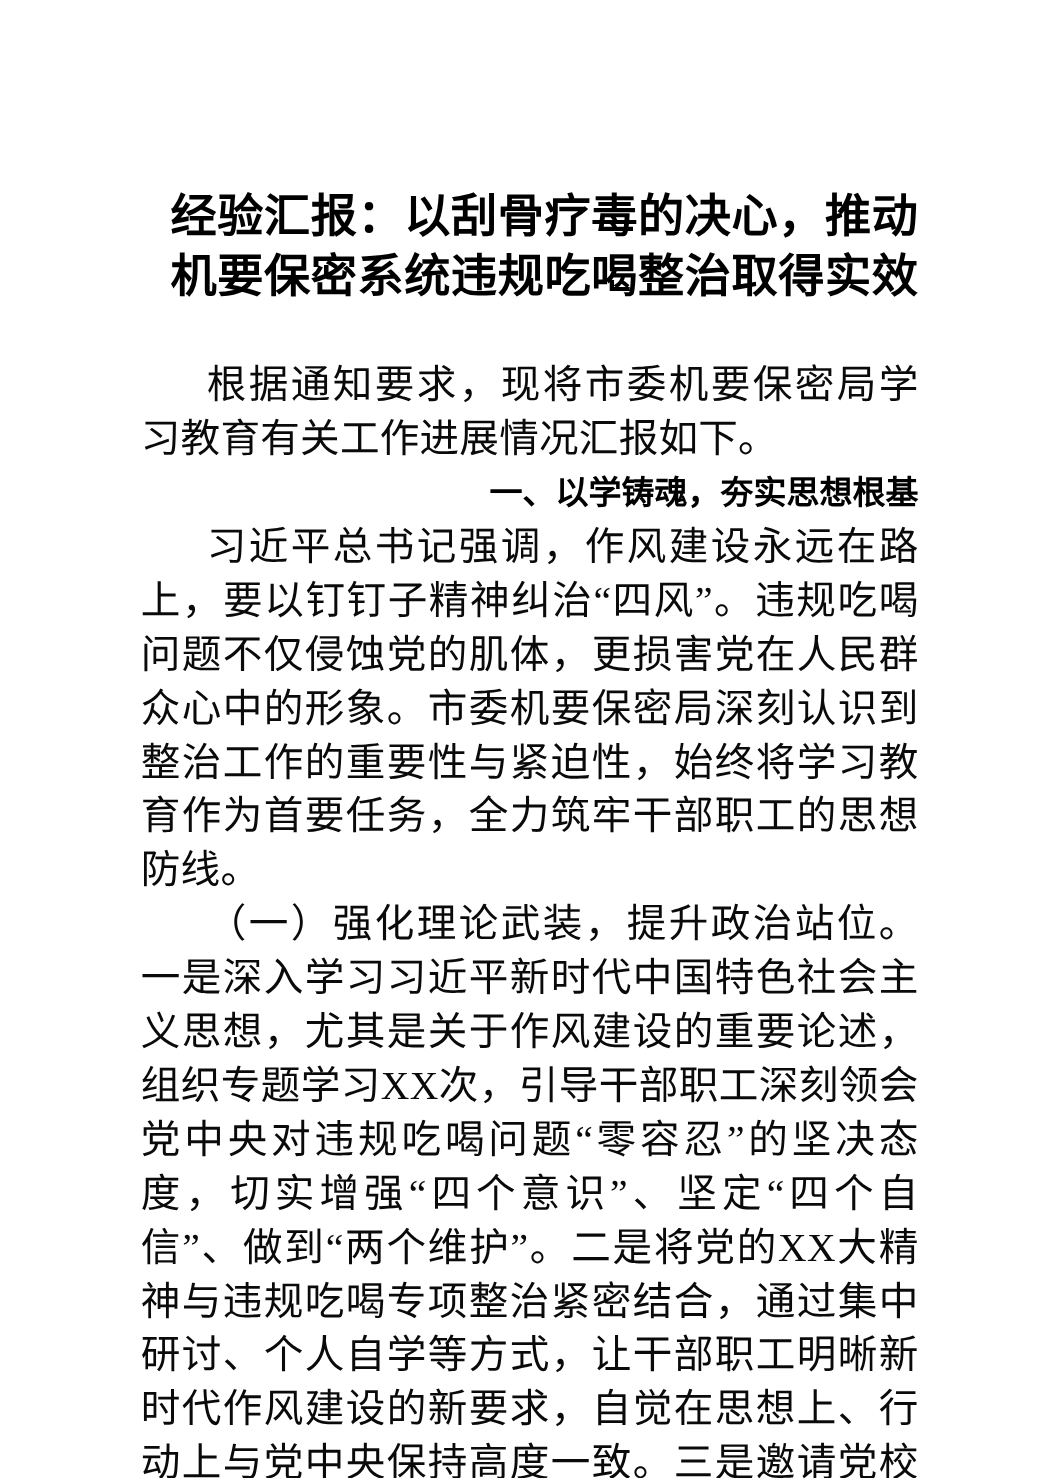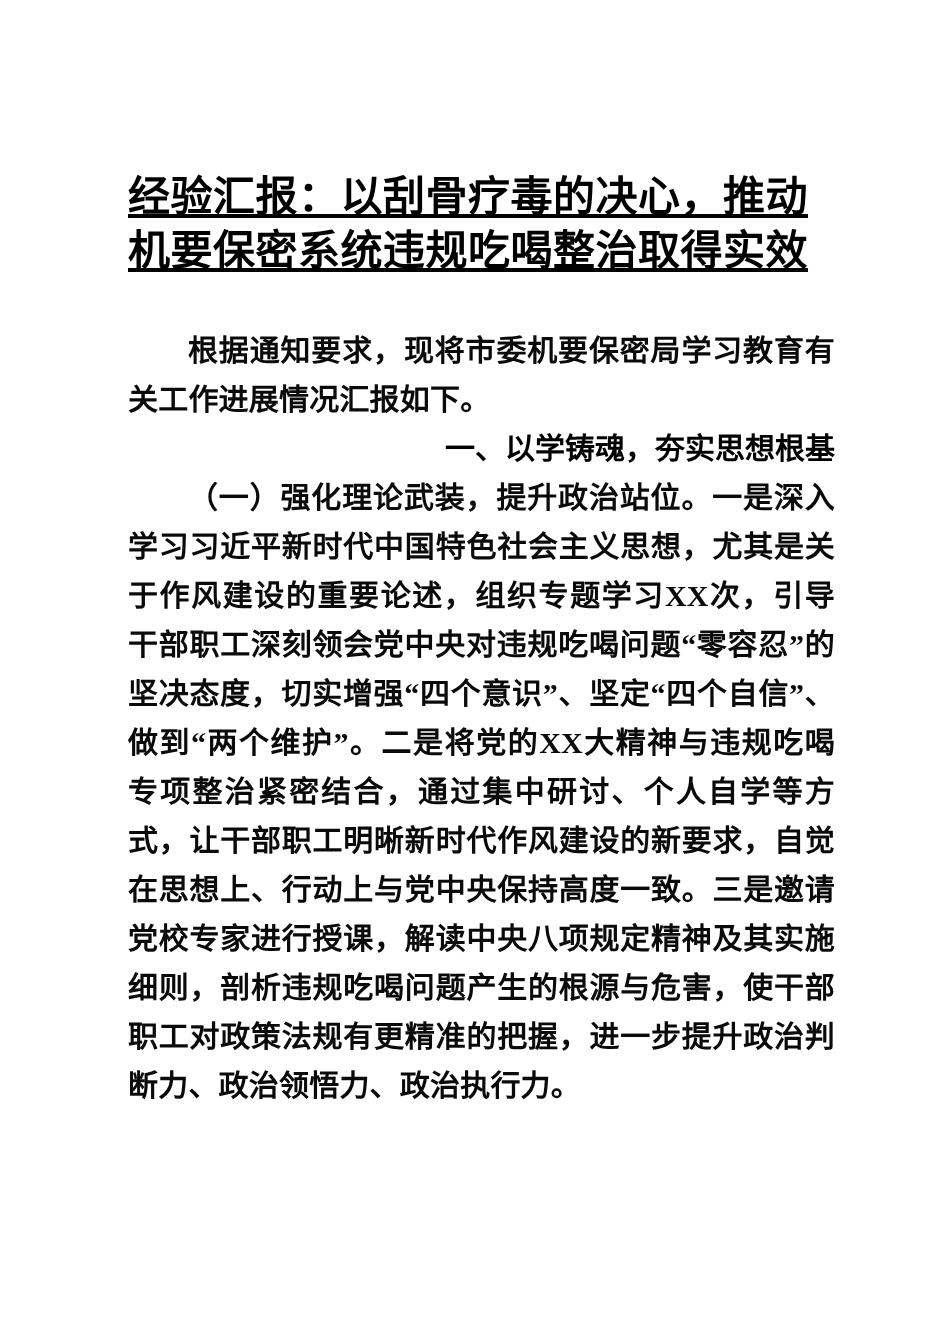--- a/index.html
+++ b/index.html
@@ -27,39 +27,37 @@
 
   
   .doc-title {
     margin: 0;
     padding-top: 170px;
     font-family: "Liberation Sans", "DejaVu Sans", sans-serif;
     font-weight: 700;
     font-size: 42px;
     line-height: 54px;
     color: #000000;
-    text-align: left;
+    text-align: right;
     letter-spacing: 0.5px;
     word-break: break-all;
-    text-decoration: underline;
   }
 
   
   .para {
     margin: 0;
     font-family: "Liberation Serif", "DejaVu Serif", serif;
-    font-size: 30px;
+    font-size: 36px;
     line-height: 49px;
     color: #0a0a0a;
     text-align: justify;
     text-justify: inter-ideograph;
     text-indent: 60px;
     word-break: break-all;
     letter-spacing: 0.2px;
-    font-weight: bold;
   }
 
   .para.first-body {
     margin-top: 48px;
   }
 
   
   .section-heading {
     margin: 0;
     font-family: "Liberation Sans", "DejaVu Sans", sans-serif;
@@ -77,17 +75,18 @@
 
 <div class="page">
   <div class="content">
 
     <h1 class="doc-title">经验汇报：以刮骨疗毒的决心，推动机要保密系统违规吃喝整治取得实效</h1>
 
     <p class="para first-body">根据通知要求，现将市委机要保密局学习教育有关工作进展情况汇报如下。</p>
 
     <p class="section-heading">一、以学铸魂，夯实思想根基</p>
 
+    <p class="para">习近平总书记强调，作风建设永远在路上，要以钉钉子精神纠治“四风”。违规吃喝问题不仅侵蚀党的肌体，更损害党在人民群众心中的形象。市委机要保密局深刻认识到整治工作的重要性与紧迫性，始终将学习教育作为首要任务，全力筑牢干部职工的思想防线。</p>
 
     <p class="para">（一）强化理论武装，提升政治站位。一是深入学习习近平新时代中国特色社会主义思想，尤其是关于作风建设的重要论述，组织专题学习XX次，引导干部职工深刻领会党中央对违规吃喝问题“零容忍”的坚决态度，切实增强“四个意识”、坚定“四个自信”、做到“两个维护”。二是将党的XX大精神与违规吃喝专项整治紧密结合，通过集中研讨、个人自学等方式，让干部职工明晰新时代作风建设的新要求，自觉在思想上、行动上与党中央保持高度一致。三是邀请党校专家进行授课，解读中央八项规定精神及其实施细则，剖析违规吃喝问题产生的根源与危害，使干部职工对政策法规有更精准的把握，进一步提升政治判断力、政治领悟力、政治执行力。</p>
 
   </div>
 </div>
 
 </body></html>

